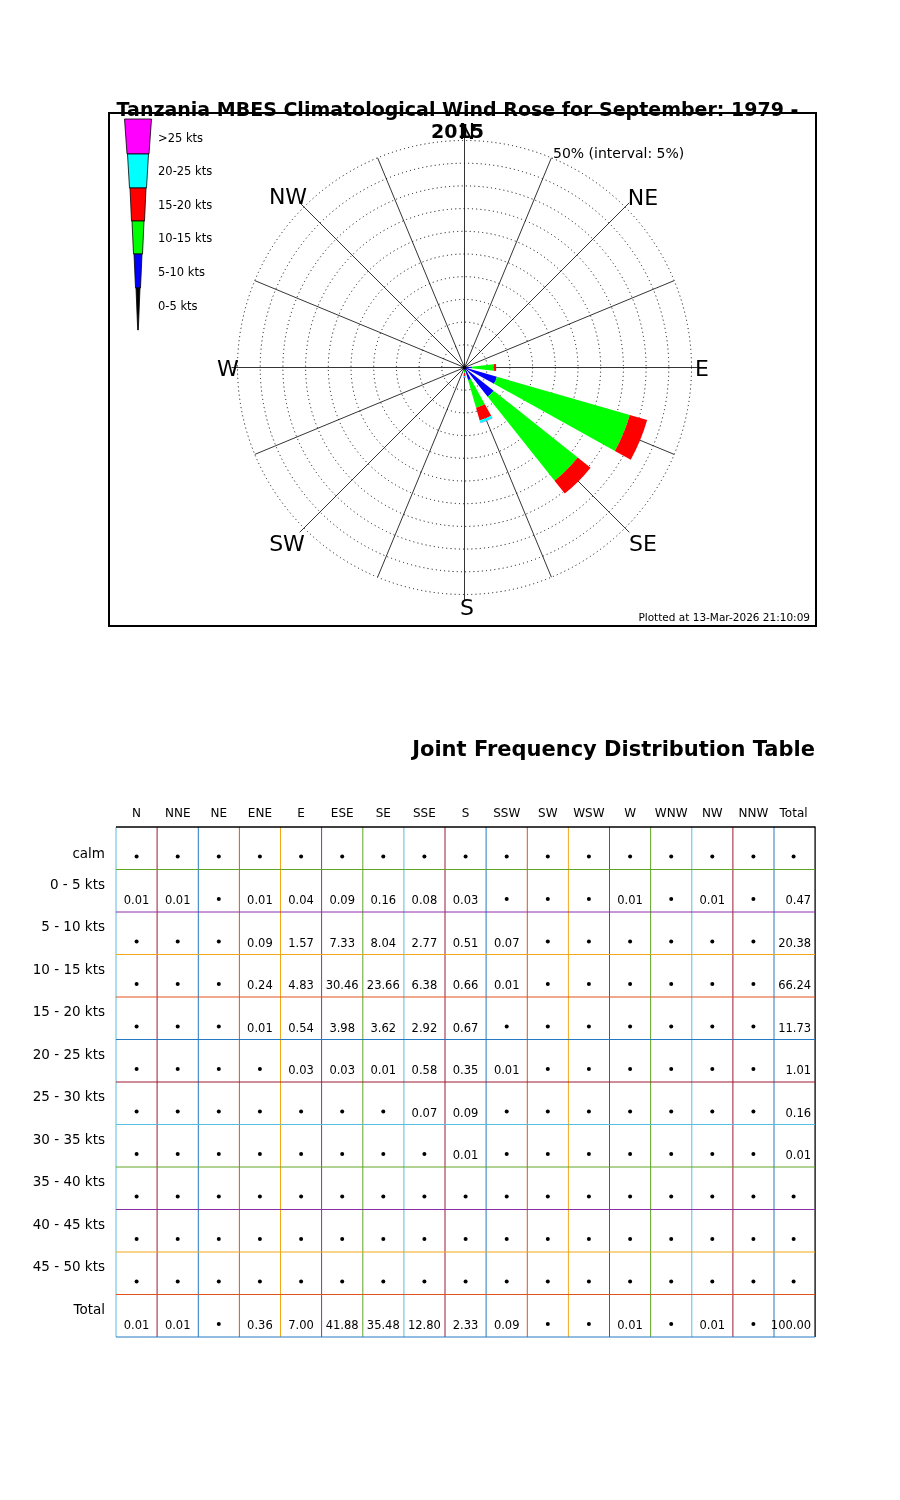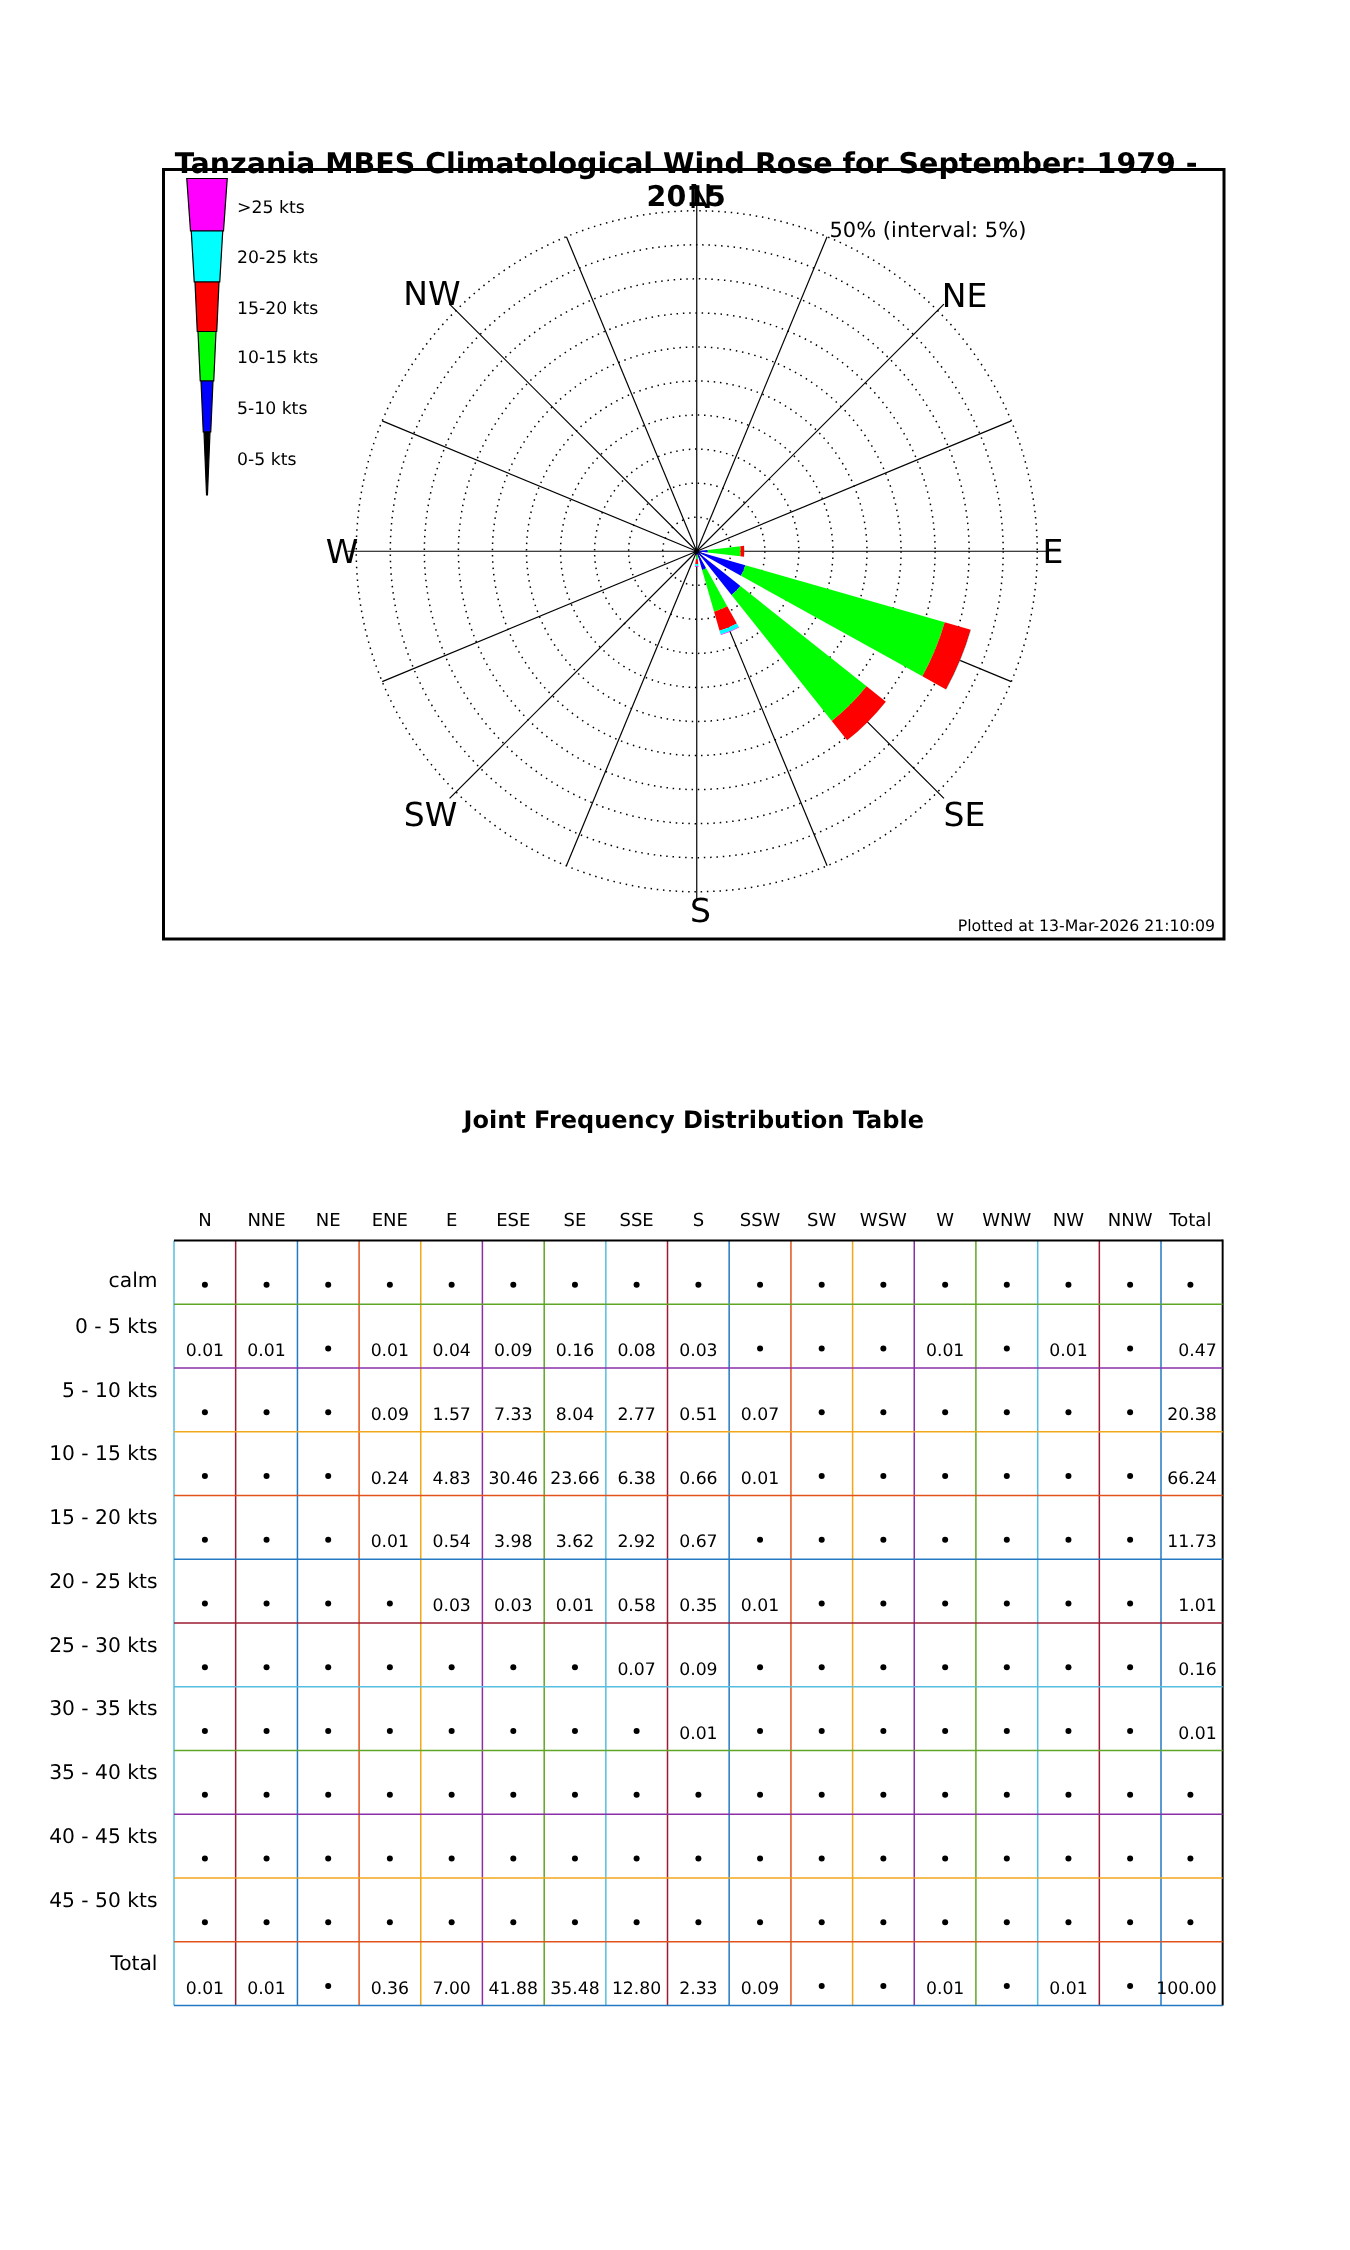--- a/index.html
+++ b/index.html
@@ -1,20 +1,20 @@
 <!DOCTYPE html>
 <html><head>
 <meta charset="utf-8">
 <style>
   html,body{margin:0;padding:0;background:#fff;}
   body{width:900px;height:1500px;position:relative;font-family:"DejaVu Sans","Liberation Sans",sans-serif;color:#000;}
   .rose-title{position:absolute;top:98px;left:100px;width:715px;text-align:center;font-size:19px;font-weight:bold;letter-spacing:0px;}
   .rose-border{position:absolute;left:108px;top:112px;width:705px;height:511px;border:2px solid #000;}
   #rose-svg{position:absolute;left:110px;top:114px;}
-  .table-title{position:absolute;top:737px;left:110px;width:705px;text-align:center;font-size:16px;font-weight:bold;}
+  .table-title{position:absolute;top:737px;left:110px;width:705px;text-align:right;font-size:21px;font-weight:bold;}
   #table-svg{position:absolute;left:30px;top:800px;}
   svg text{fill:#000;font-family:"DejaVu Sans","Liberation Sans",sans-serif;}
 </style>
 </head>
 <body>
 
 <div class="rose-title">Tanzania MBES Climatological Wind Rose for September: 1979 - 2015</div>
 <div class="rose-border"></div>
 <svg id="rose-svg" width="705" height="511" viewBox="0 0 705 511">
     <circle cx="354.5" cy="253.5" r="22.7" fill="none" stroke="#000" stroke-width="1" stroke-dasharray="1 3.2"></circle>

